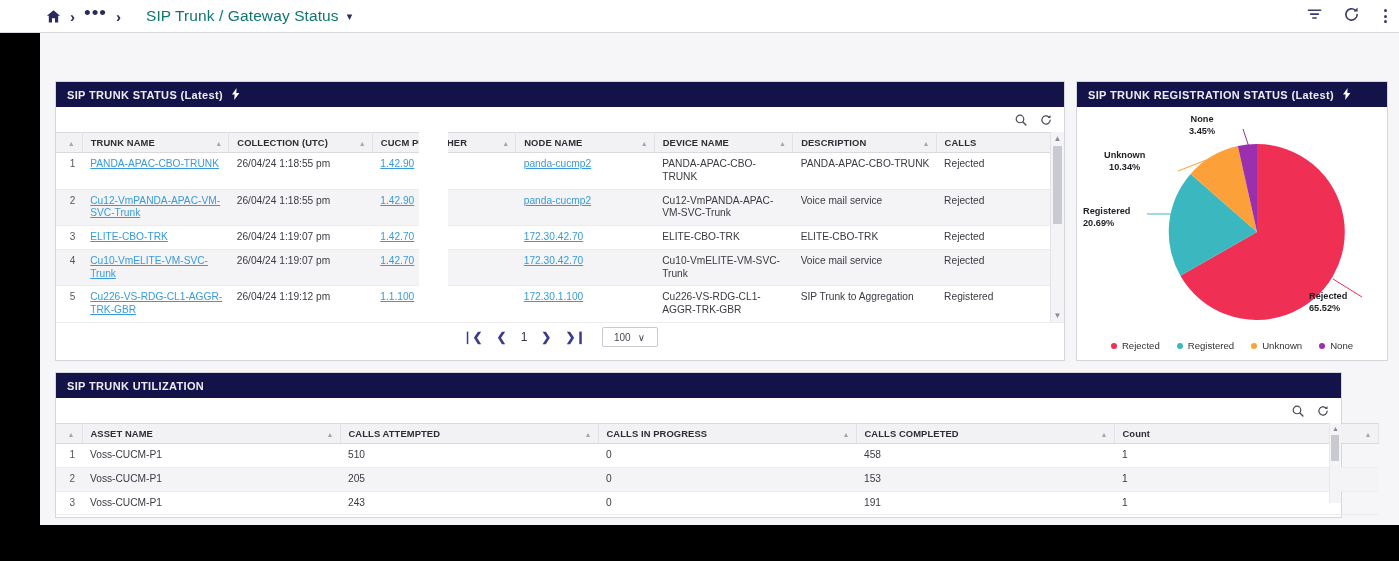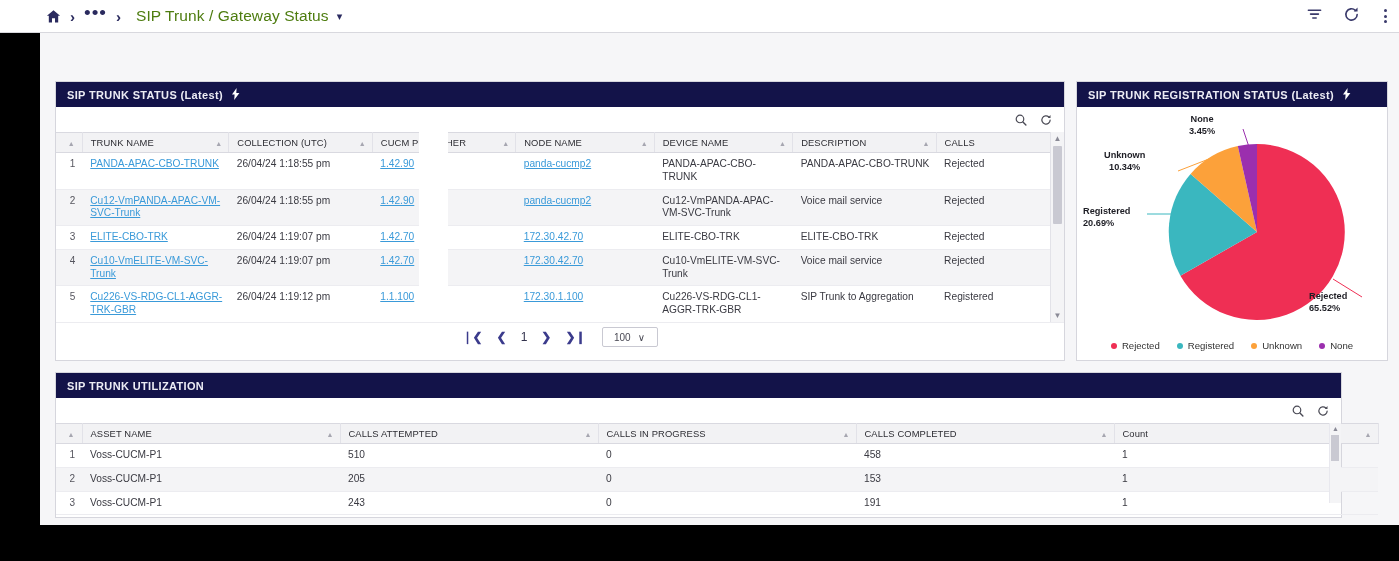--- a/index.html
+++ b/index.html
@@ -42,23 +42,23 @@
     line-height: 1;
   }
   .crumb-dots {
     color: #2a2a5e;
     font-size: 19px;
     letter-spacing: 1px;
     line-height: 0.6;
     padding-bottom: 7px;
   }
   .crumb-title {
-    color: #4d7c0f;
+    color: #0f766e;
     font-size: 15.5px;
-    margin-left: 6px;
+    margin-left: 16px;
     letter-spacing: .1px;
   }
   .crumb-caret {
     color: #2b2b60;
     font-size: 11px;
     margin-left: 8px;
     line-height: 1;
   }
   .topbar-right {
     margin-left: auto;
@@ -142,21 +142,21 @@
   }
 
   
   .grid { width: 100%; border-collapse: collapse; table-layout: fixed; }
   .grid th {
     background: #f2f2f4;
     border-top: 1px solid #d9d9e0;
     border-bottom: 1px solid #d9d9e0;
     border-right: 1px solid #e2e2e8;
     font-size: 9.4px;
-    font-weight: normal;
+    font-weight: bold;
     color: #2d2d33;
     text-align: left;
     letter-spacing: .1px;
     padding: 4px 6px 4px 8px;
     height: 17px;
     box-sizing: border-box;
     position: relative;
     white-space: nowrap;
     overflow: hidden;
   }

